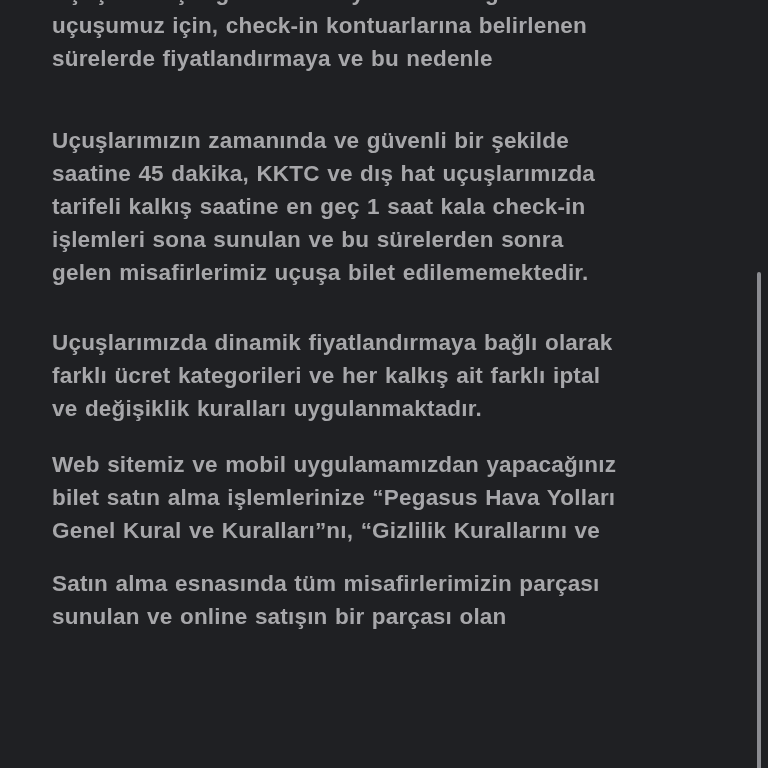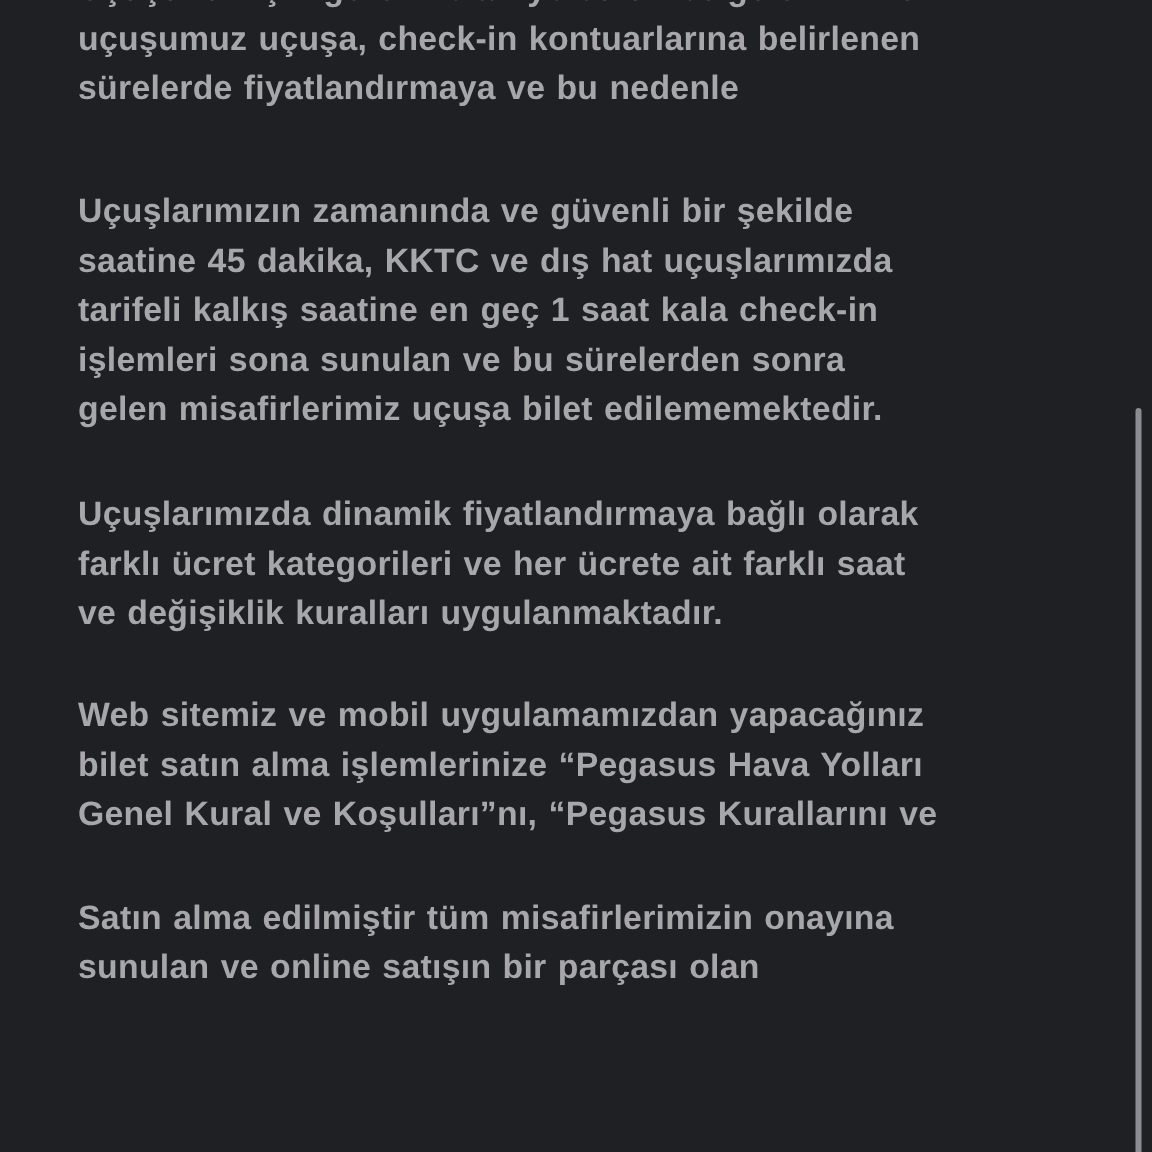--- a/index.html
+++ b/index.html
@@ -34,22 +34,22 @@
       margin: 0 0 49px 0;
     }
     .line {
       display: block;
       white-space: nowrap;
     }
     .para.first {
       margin-bottom: 49px;
     }
     .para.second { margin-bottom: 37px; }
-    .para.third { margin-bottom: 35px; }
-    .para.fourth { margin-bottom: 36px; }
+    .para.third { margin-bottom: 23px; }
+    .para.fourth { margin-bottom: 20px; }
     .scrollbar-track {
       position: absolute;
       right: 6px;
       top: 272px;
       width: 6px;
       height: 500px;
       border-radius: 3px;
       background: transparent;
     }
     .scrollbar-thumb {
@@ -62,42 +62,42 @@
       background: #8b8c91;
     }
   </style>
 </head>
 <body>
 
 <div class="viewport">
   <div class="content">
     <p class="para first">
       <span class="line">Uçuşunuz için gerekli olan yolculuk belgeleriniz ile</span>
-      <span class="line"> uçuşumuz uçuşa, check-in kontuarlarına belirlenen</span>
+      <span class="line"> uçuşumuz için, check-in kontuarlarına belirlenen</span>
       <span class="line">sürelerde fiyatlandırmaya ve bu nedenle</span>
     </p>
     <p class="para second">
       <span class="line">Uçuşlarımızın zamanında ve güvenli bir şekilde</span>
       <span class="line">saatine 45 dakika, KKTC ve dış hat uçuşlarımızda</span>
       <span class="line">tarifeli kalkış saatine en geç 1 saat kala check-in</span>
       <span class="line">işlemleri sona sunulan ve bu sürelerden sonra</span>
       <span class="line">gelen misafirlerimiz uçuşa bilet edilememektedir.</span>
     </p>
     <p class="para third">
       <span class="line">Uçuşlarımızda dinamik fiyatlandırmaya bağlı olarak</span>
-      <span class="line">farklı ücret kategorileri ve her ücrete ait farklı saat</span>
+      <span class="line">farklı ücret kategorileri ve her kalkış ait farklı iptal</span>
       <span class="line">ve değişiklik kuralları uygulanmaktadır.</span>
     </p>
     <p class="para fourth">
       <span class="line">Web sitemiz ve mobil uygulamamızdan yapacağınız</span>
       <span class="line">bilet satın alma işlemlerinize “Pegasus Hava Yolları</span>
-      <span class="line">Genel Kural ve Koşulları”nı, “Pegasus Kurallarını ve</span>
+      <span class="line">Genel Kural ve Kuralları”nı, “Gizlilik Kurallarını ve</span>
     </p>
     <p class="para fifth">
-      <span class="line">Satın alma edilmiştir tüm misafirlerimizin onayına</span>
+      <span class="line">Satın alma esnasında tüm misafirlerimizin parçası</span>
       <span class="line">sunulan ve online satışın bir parçası olan</span>
     </p>
   </div>
 
   <div class="scrollbar-track">
     <div class="scrollbar-thumb"></div>
   </div>
 </div>
 
 </body></html>

